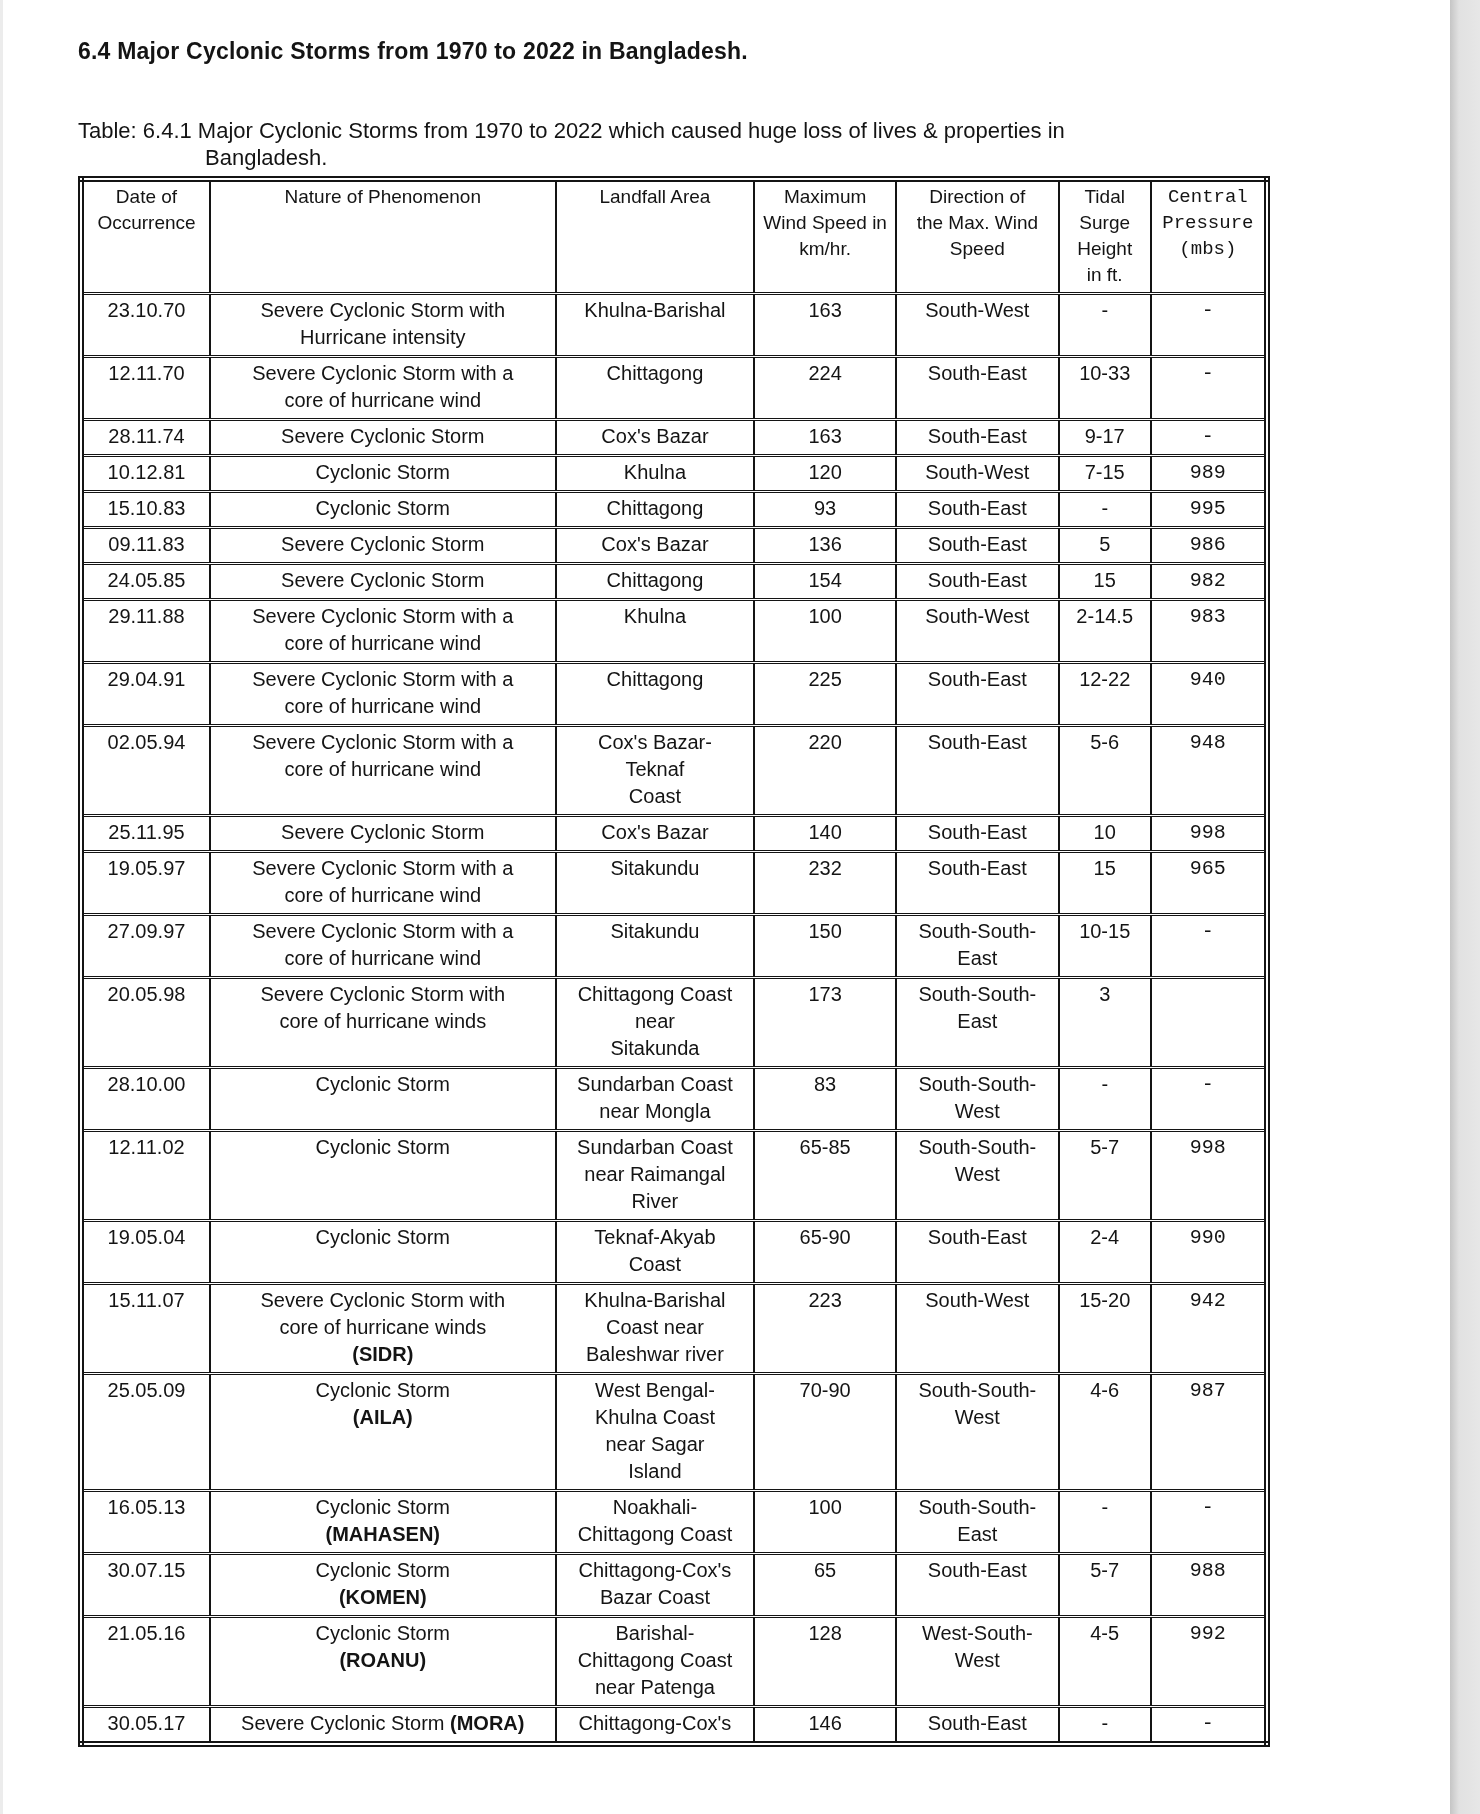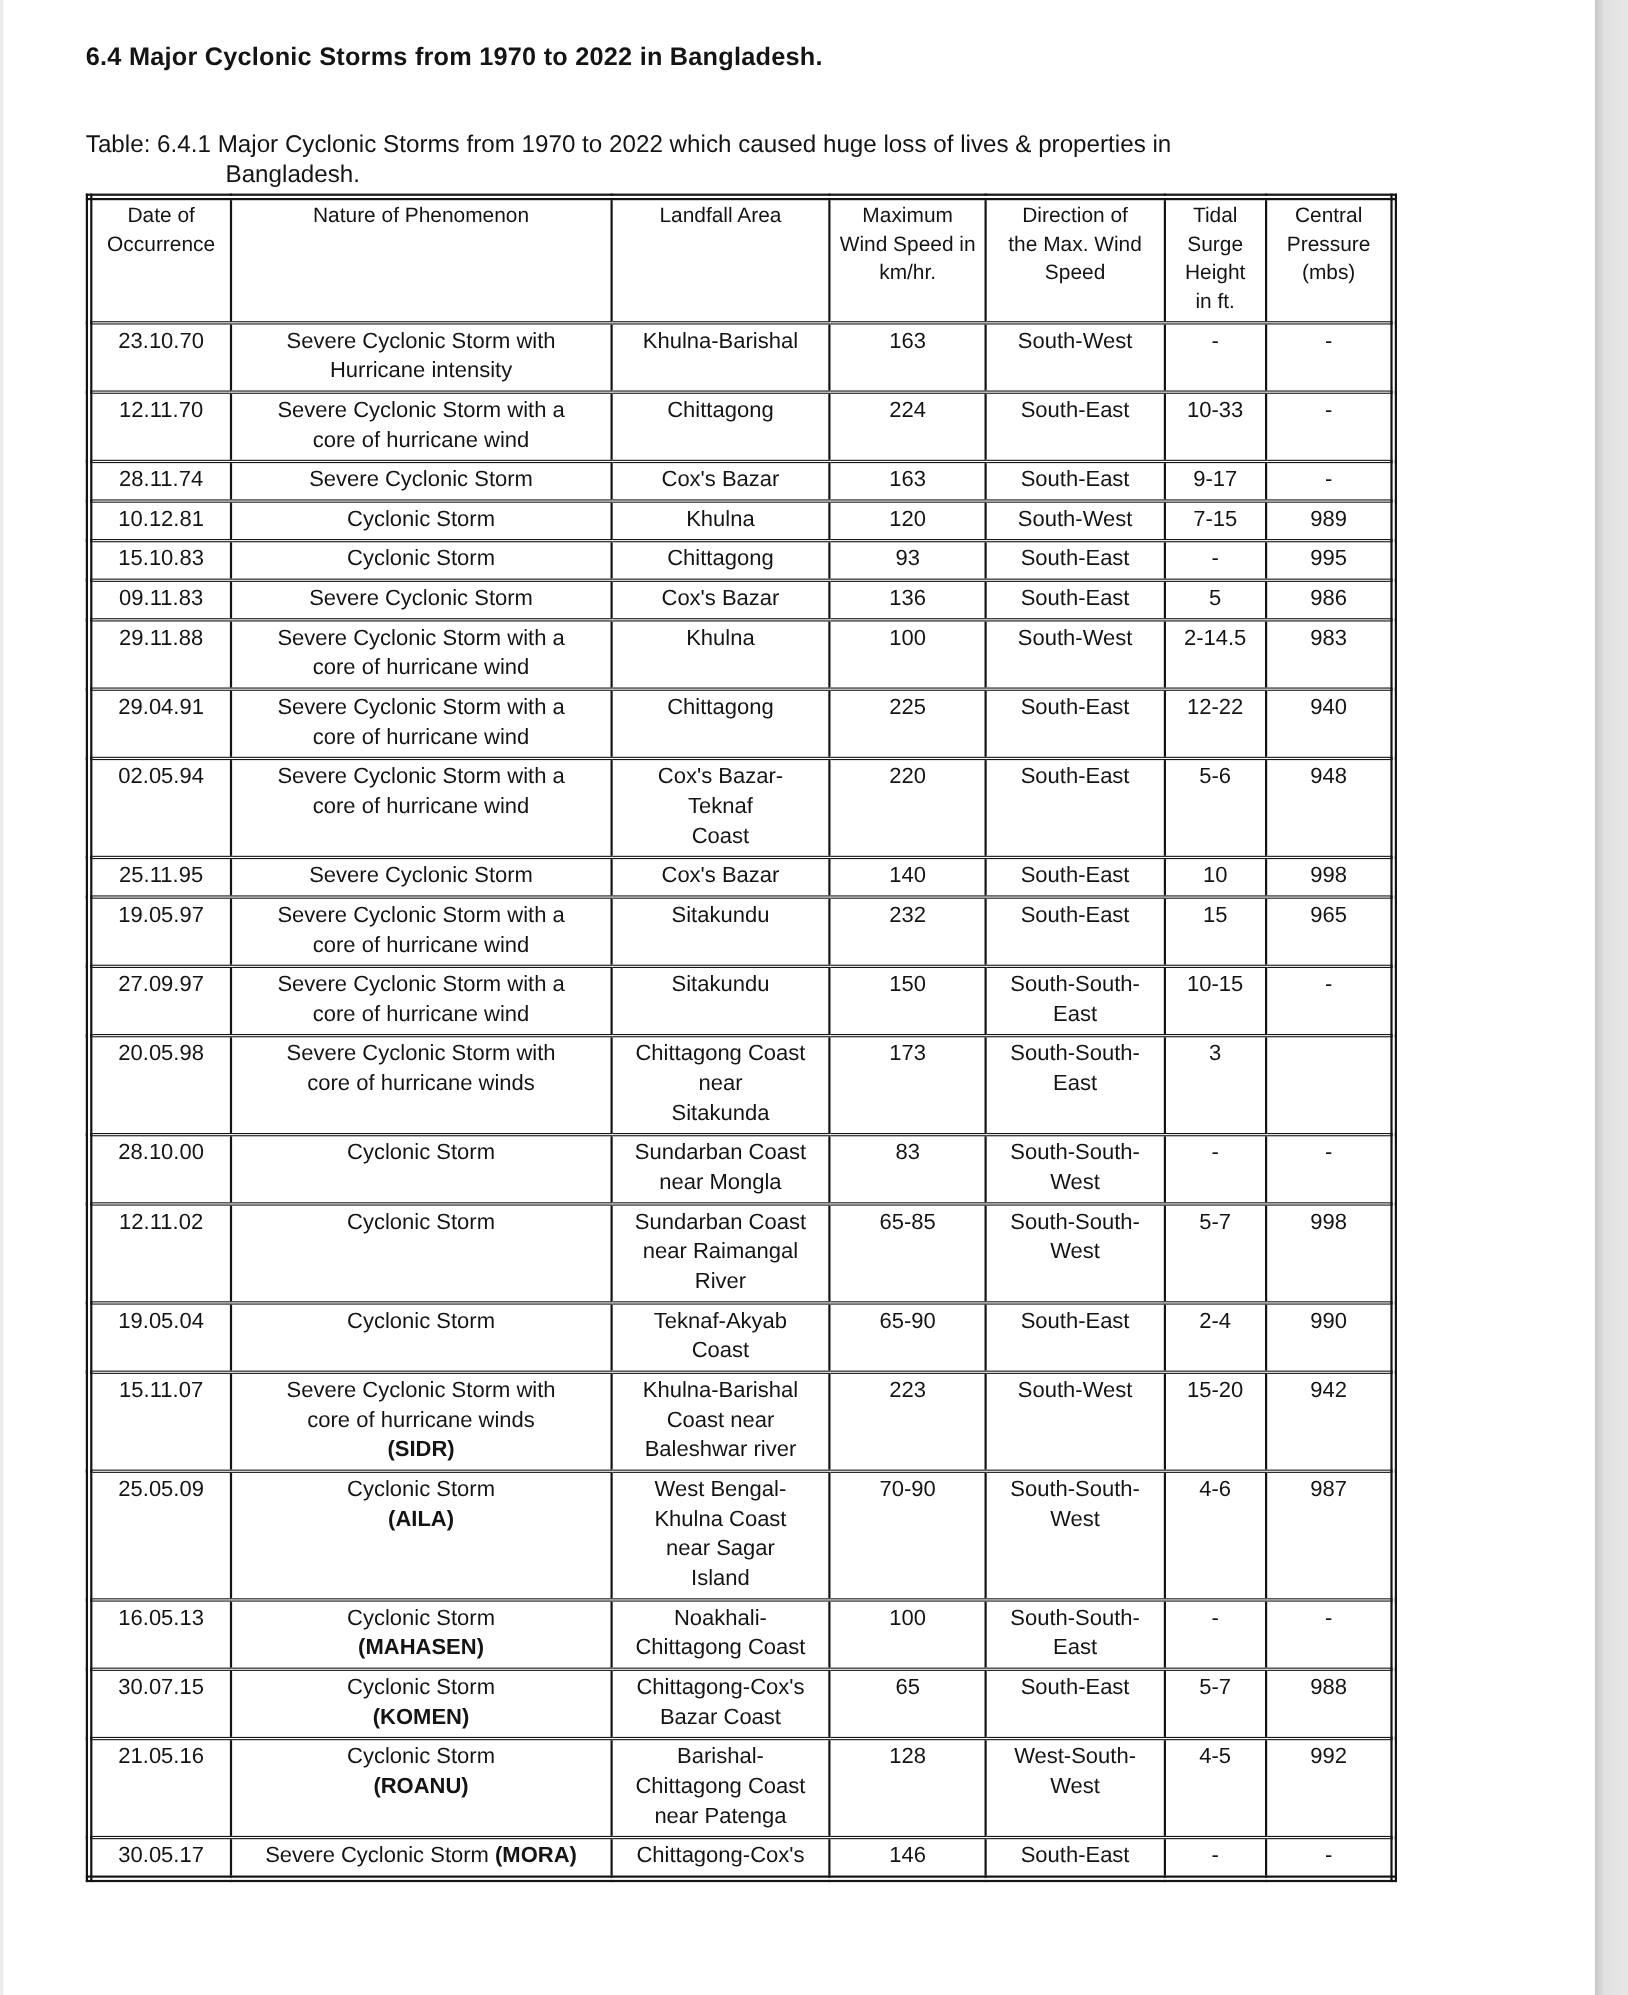--- a/index.html
+++ b/index.html
@@ -59,21 +59,21 @@
   }
   table.storms td {
     font-size:20px; line-height:27px;
   }
   .col-date     { width:122px; }
   .col-nature   { width:327px; }
   .col-landfall { width:188px; }
   .col-speed    { width:134px; }
   .col-direction{ width:154px; }
   .col-surge    { width:87px;  }
-  .col-pressure { width:110px; }
+  .col-pressure { width:110px;font-family:Liberation Mono, monospace; }
 
   .bold { font-weight:bold;text-align:center; }
 </style>
 </head>
 <body>
 
 <div class="left-edge"></div>
 <div class="right-gutter"></div>
 
 <div class="content">
@@ -163,20 +163,29 @@
         <tr>
           <td class="col-date">09.11.83</td>
           <td class="col-nature">Severe Cyclonic Storm</td>
           <td class="col-landfall">Cox's Bazar</td>
           <td class="col-speed">136</td>
           <td class="col-direction">South-East</td>
           <td class="col-surge">5</td>
           <td class="col-pressure">986</td>
         </tr>
         <tr>
+          <td class="col-date">24.05.85</td>
+          <td class="col-nature">Severe Cyclonic Storm</td>
+          <td class="col-landfall">Chittagong</td>
+          <td class="col-speed">154</td>
+          <td class="col-direction">South-East</td>
+          <td class="col-surge">15</td>
+          <td class="col-pressure">982</td>
+        </tr>
+        <tr>
           <td class="col-date">29.11.88</td>
           <td class="col-nature">Severe Cyclonic Storm with a
 core of hurricane wind</td>
           <td class="col-landfall">Khulna</td>
           <td class="col-speed">100</td>
           <td class="col-direction">South-West</td>
           <td class="col-surge">2-14.5</td>
           <td class="col-pressure">983</td>
         </tr>
         <tr>

